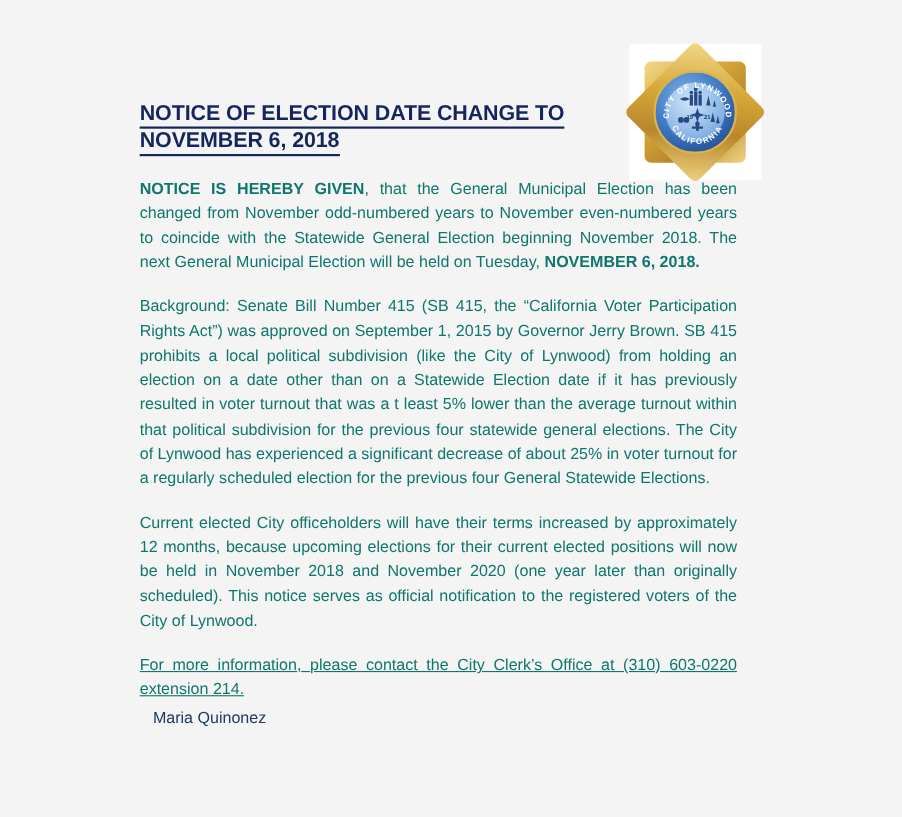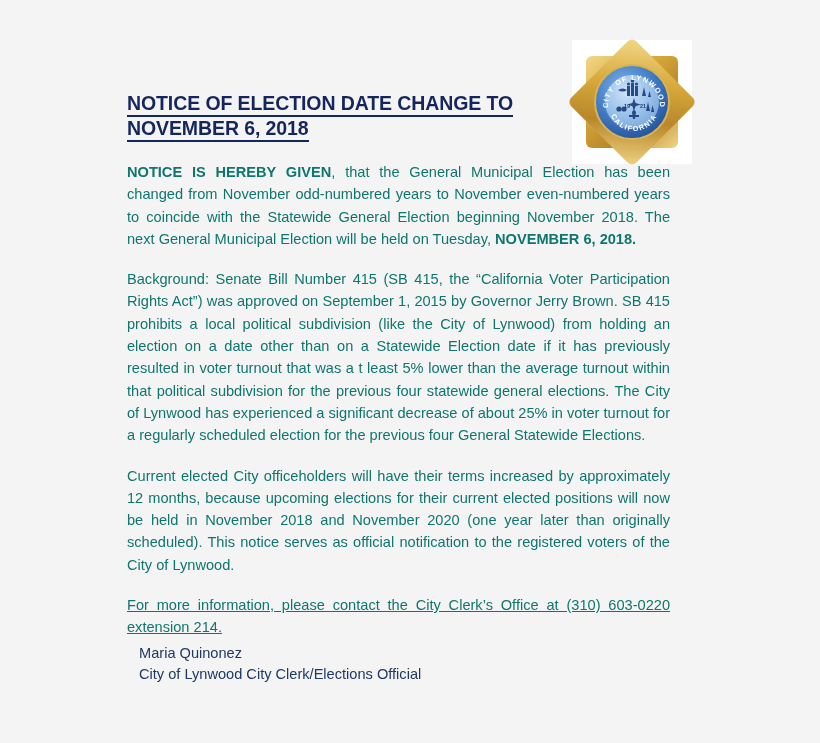--- a/index.html
+++ b/index.html
@@ -182,16 +182,15 @@
 
     <p class="para">Background:   Senate Bill Number 415 (SB 415, the “California Voter Participation Rights Act”) was approved on September 1, 2015 by Governor Jerry Brown.  SB 415 prohibits a local political subdivision (like the City of Lynwood) from holding an election on a date other than on a Statewide Election date if it has previously resulted in voter turnout that was a t least 5% lower than the average turnout within that political subdivision for the previous four statewide general elections. The City of Lynwood has experienced a significant decrease of about 25% in voter turnout for a regularly scheduled election for the previous four General Statewide Elections.</p>
 
     <p class="para">Current elected City officeholders will have their terms increased by approximately 12 months, because upcoming elections for their current elected positions will now be held in November 2018 and November 2020 (one year later than originally scheduled).  This notice serves as official notification to the registered voters of the City of Lynwood.</p>
 
     <p class="para">For more information, please contact the City Clerk’s Office at (310) 603-0220 extension 214.</p>
   </div>
 
   <div class="sign-block">
     <div class="sign-line">Maria Quinonez</div>
-    <div class="sign-line">City of Lynwood City Clerk/Elections Official</div>
   </div>
 
 </div>
 
 </body></html>

